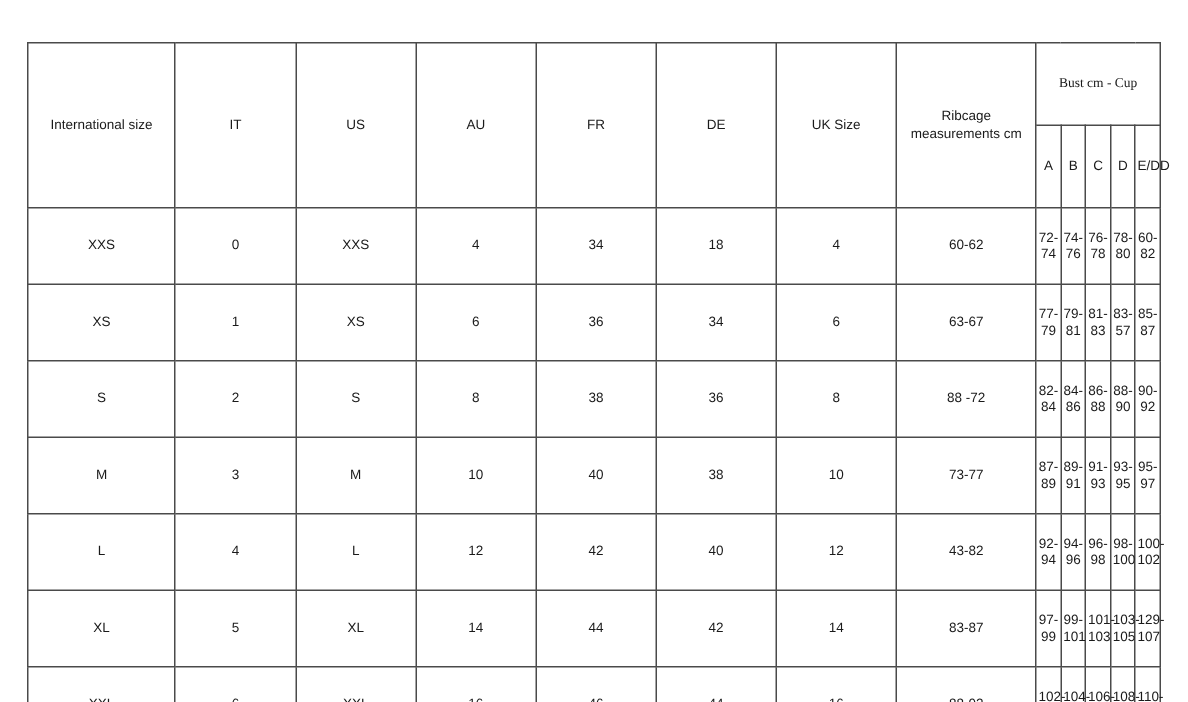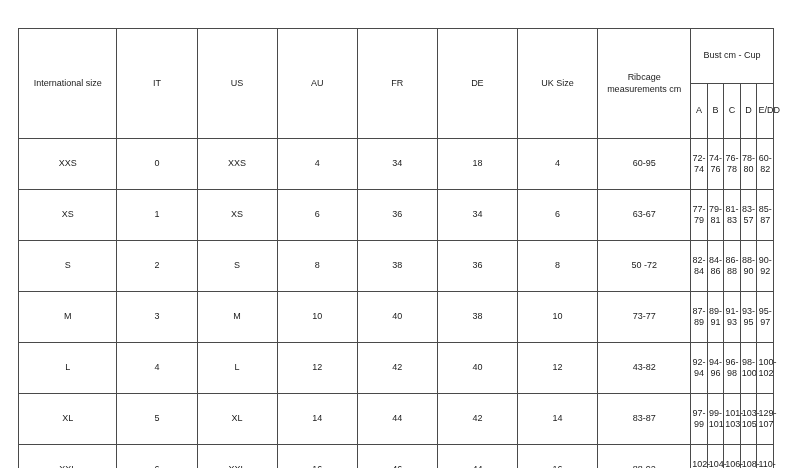--- a/index.html
+++ b/index.html
@@ -43,20 +43,21 @@
   table.size-table tbody td {
     height: 46px;
   }
   .col-intl { width: 72px; }
   .col-std  { width: 58px; }
   .col-uk   { width: 58px; }
   .col-rib  { width: 68px; }
   .col-cup  { width: 60px; }
   .bust-group-label {
     font-size: 9px;
+    font-family: Liberation Serif, serif;
   }
 </style>
 </head>
 <body>
 
 <div class="sheet">
   <table class="size-table">
     <thead>
       <tr>
           <th class="col-intl" rowspan="2">International size</th>
@@ -79,21 +80,21 @@
     </thead>
     <tbody>
         <tr>
           <td>XXS</td>
           <td>0</td>
           <td>XXS</td>
           <td>4</td>
           <td>34</td>
           <td>18</td>
           <td>4</td>
-          <td>60-95</td>
+          <td>60-62</td>
           <td>72-74</td>
           <td>74-76</td>
           <td>76-78</td>
           <td>78-80</td>
           <td>60-82</td>
         </tr>
         <tr>
           <td>XS</td>
           <td>1</td>
           <td>XS</td>
@@ -109,21 +110,21 @@
           <td>85-87</td>
         </tr>
         <tr>
           <td>S</td>
           <td>2</td>
           <td>S</td>
           <td>8</td>
           <td>38</td>
           <td>36</td>
           <td>8</td>
-          <td>50 -72</td>
+          <td>88 -72</td>
           <td>82-84</td>
           <td>84-86</td>
           <td>86-88</td>
           <td>88-90</td>
           <td>90-92</td>
         </tr>
         <tr>
           <td>M</td>
           <td>3</td>
           <td>M</td>

